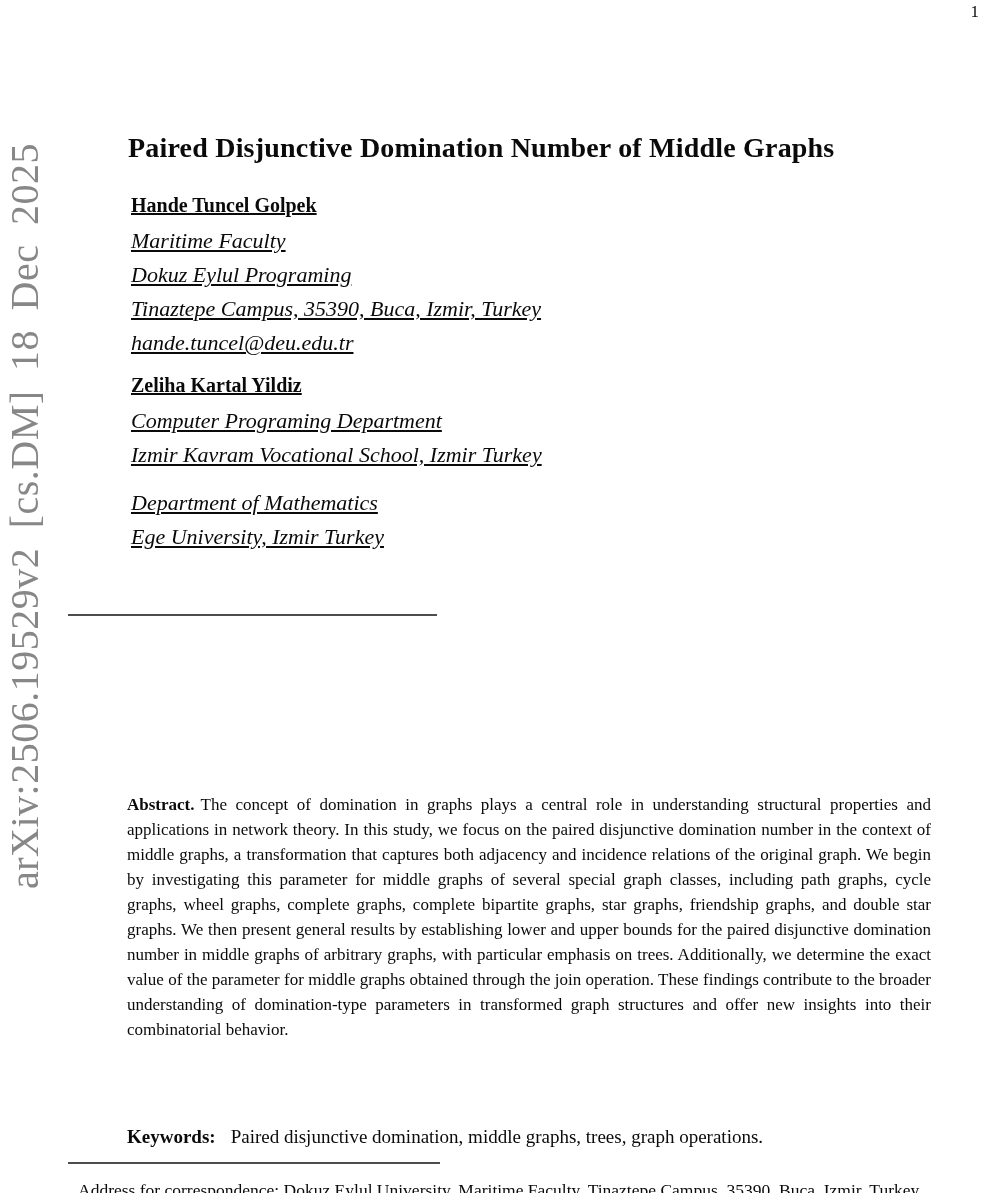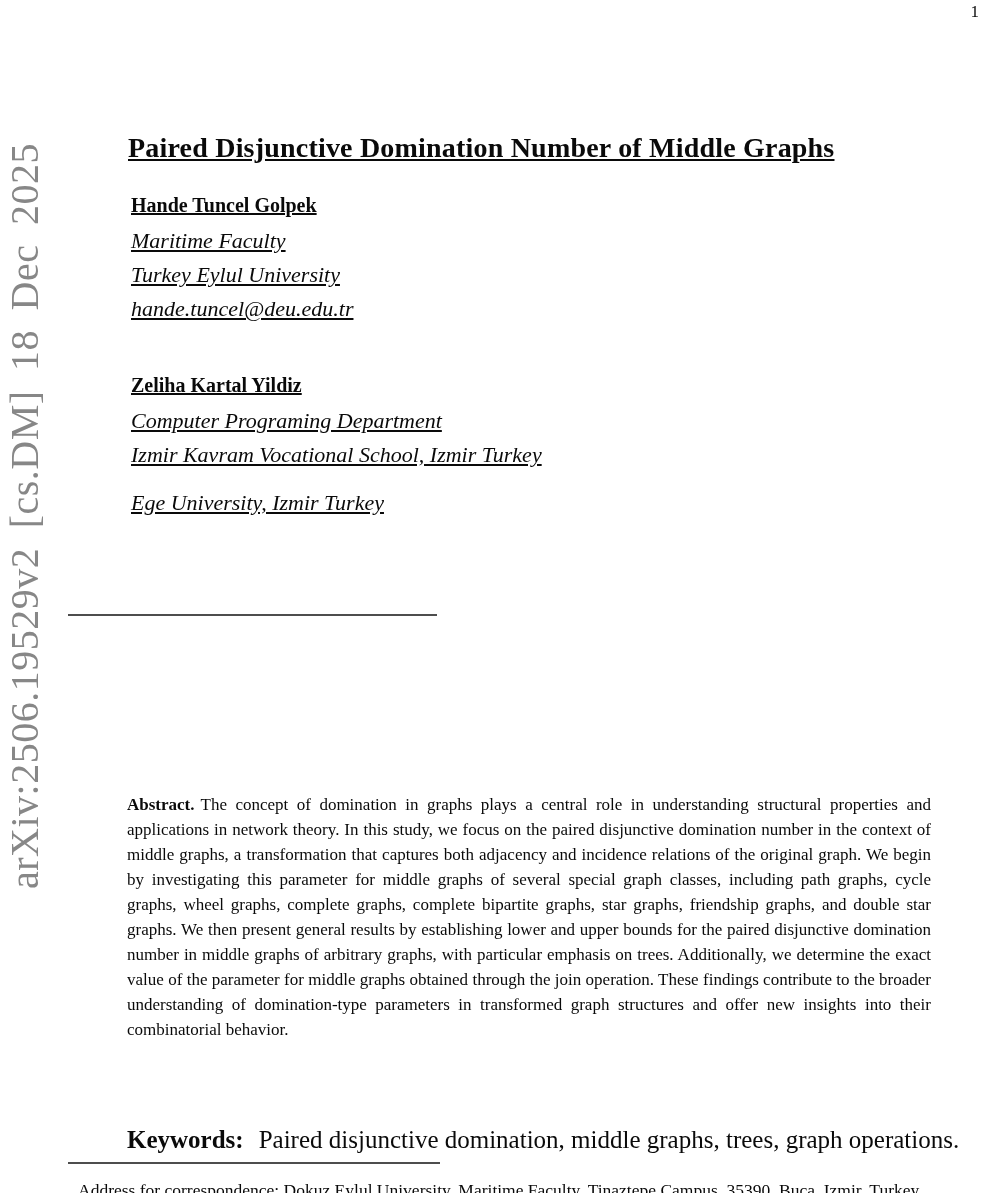--- a/index.html
+++ b/index.html
@@ -34,21 +34,20 @@
     letter-spacing: 0.5px;
   }
   .title {
     position: absolute;
     left: 128px;
     top: 113px;
     width: 810px;
     font-size: 28px;
     font-weight: bold;
     letter-spacing: 0.2px;
-    text-decoration: underline;
   }
   .author-block {
     position: absolute;
     left: 131px;
     text-decoration: underline;
   }
   #author-block-1 { top: 194px; }
   #author-block-2 { top: 374px; }
   #author-block-3 { top: 486px; }
   .author-name {
@@ -88,21 +87,21 @@
     margin: 0;
   }
   .abstract-label {
     font-weight: bold;
     margin-right: 6px;
   }
   .keywords {
     position: absolute;
     left: 127px;
     top: 1126px;
-    font-size: 25px;
+    font-size: 19px;
     margin: 0;
     white-space: nowrap;
   }
   .keywords-label {
     font-weight: bold;
     margin-right: 15px;
   }
   .footer {
     position: absolute;
     left: 68px;
@@ -120,31 +119,33 @@
 
   <div class="pageno">1</div>
 
   <div class="watermark">arXiv:2506.19529v2  [cs.DM]  18 Dec 2025</div>
 
   <h1 class="title">Paired Disjunctive Domination Number of Middle Graphs</h1>
 
   <div class="author-block" id="author-block-1">
     <div class="author-name">Hande Tuncel Golpek</div>
     <div class="author-aff">Maritime Faculty</div>
-    <div class="author-aff">Turkey Eylul University</div>
+    <div class="author-aff">Dokuz Eylul Programing</div>
+    <div class="author-aff">Tinaztepe Campus, 35390, Buca, Izmir, Turkey</div>
     <div class="author-aff">hande.tuncel@deu.edu.tr</div>
   </div>
 
   <div class="author-block" id="author-block-2">
     <div class="author-name">Zeliha Kartal Yildiz</div>
     <div class="author-aff">Computer Programing Department</div>
     <div class="author-aff">Izmir Kavram Vocational School, Izmir Turkey</div>
   </div>
 
   <div class="author-block" id="author-block-3">
+    <div class="author-aff">Department of Mathematics</div>
     <div class="author-aff">Ege University, Izmir Turkey</div>
   </div>
 
   <div class="rule rule-authors"></div>
 
   <p class="abstract"><span class="abstract-label">Abstract.</span><span>The concept of domination in graphs plays a central role in understanding structural properties and applications in network theory. In this study, we focus on the paired disjunctive domination number in the context of middle graphs, a transformation that captures both adjacency and incidence relations of the original graph. We begin by investigating this parameter for middle graphs of several special graph classes, including path graphs, cycle graphs, wheel graphs, complete graphs, complete bipartite graphs, star graphs, friendship graphs, and double star graphs. We then present general results by establishing lower and upper bounds for the paired disjunctive domination number in middle graphs of arbitrary graphs, with particular emphasis on trees. Additionally, we determine the exact value of the parameter for middle graphs obtained through the join operation. These findings contribute to the broader understanding of domination-type parameters in transformed graph structures and offer new insights into their combinatorial behavior.</span></p>
 
   <p class="keywords"><span class="keywords-label">Keywords:</span><span>Paired disjunctive domination, middle graphs, trees, graph operations.</span></p>
 
   <div class="rule rule-footnote"></div>

